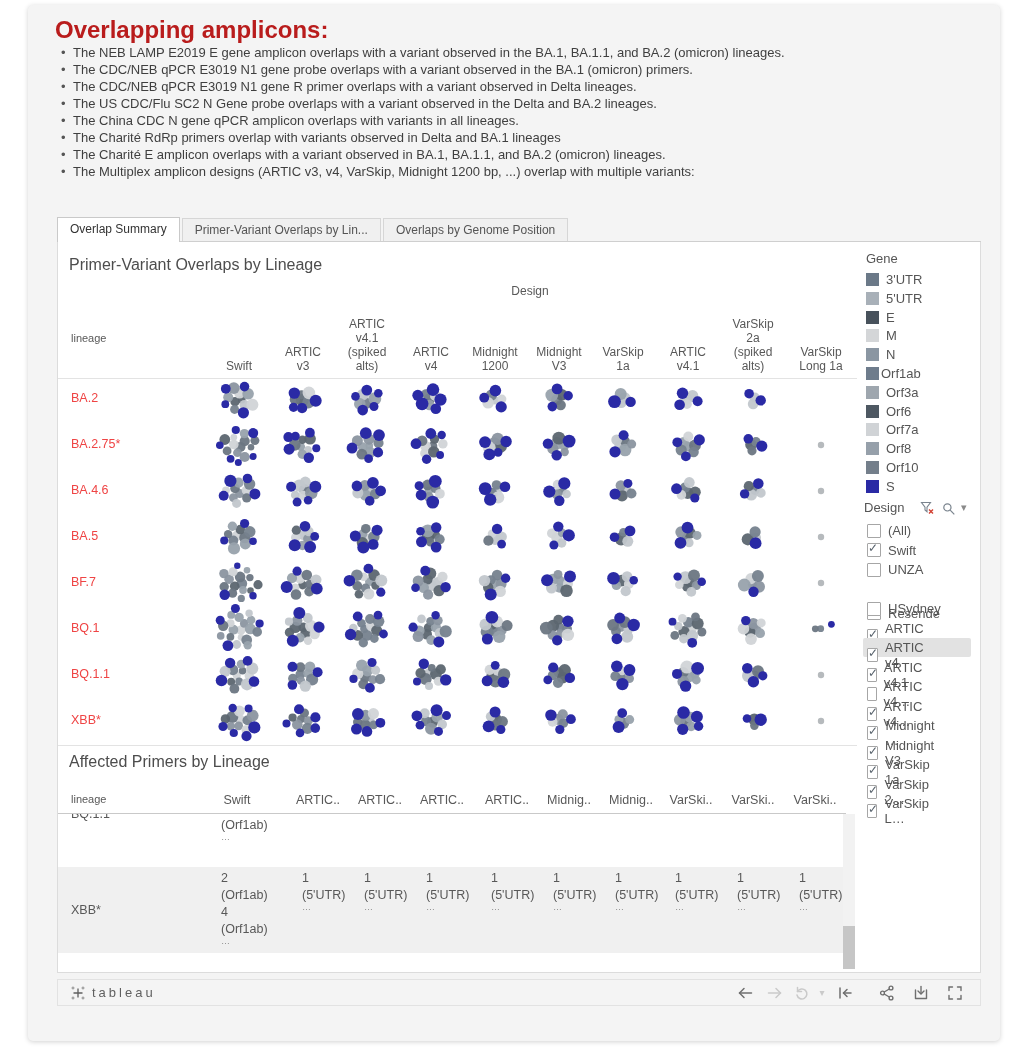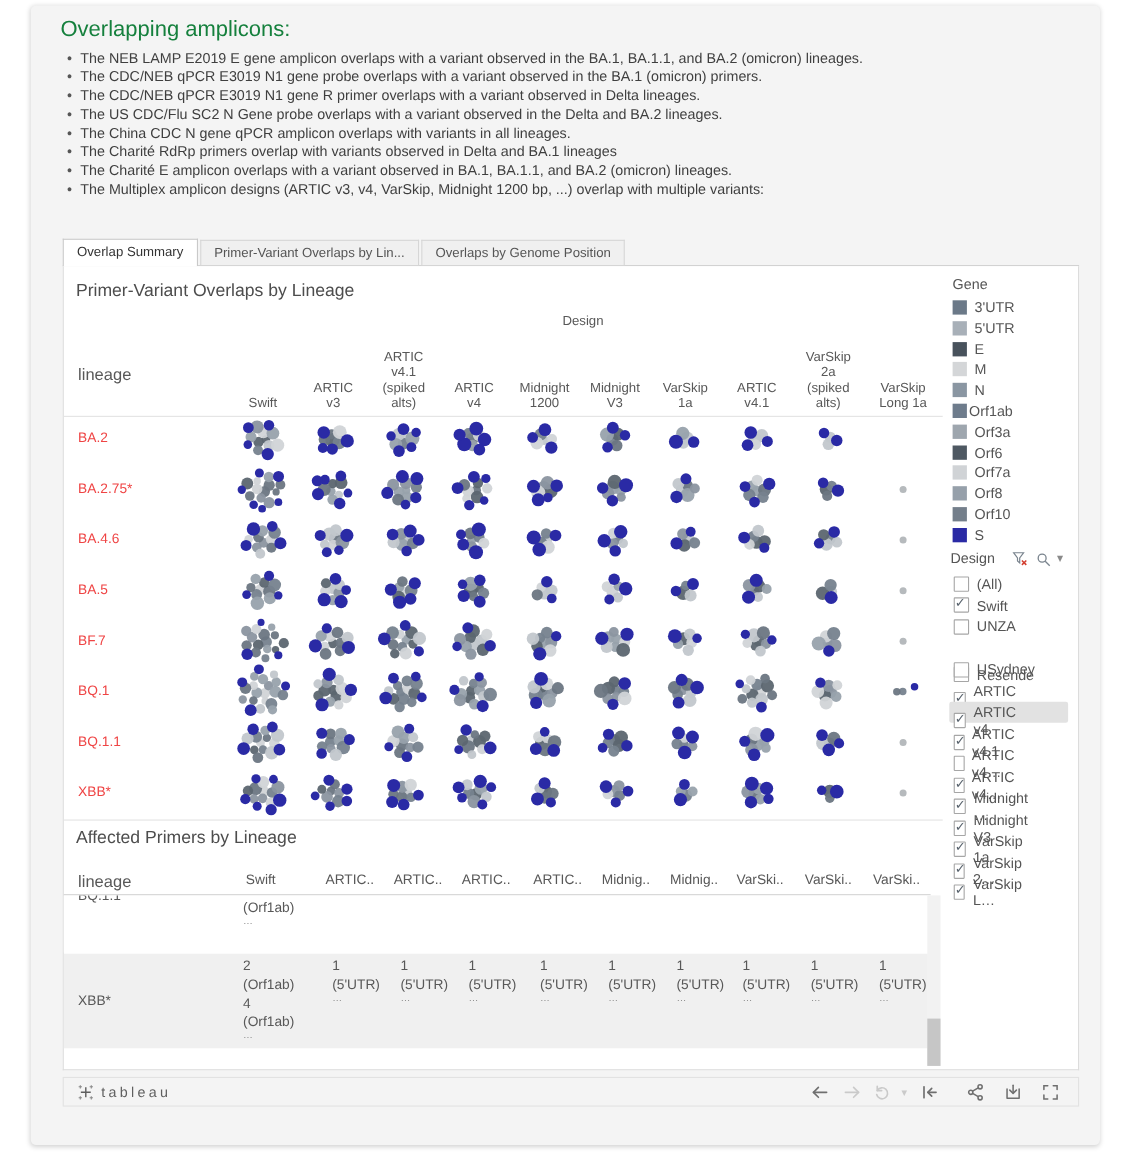--- a/index.html
+++ b/index.html
@@ -1,34 +1,34 @@
 <!DOCTYPE html>
 <html><head>
 <meta charset="utf-8">
 <style>
   html,body{margin:0;padding:0;background:#ffffff;width:1027px;height:1052px;overflow:hidden;
     font-family:"Liberation Sans", sans-serif;}
   .abs{position:absolute;}
   .card{left:28px;top:5px;width:972px;height:1036px;background:#f4f4f4;border-radius:5px;
     box-shadow:0 1px 5px rgba(0,0,0,.18);}
-  .page-title{left:55px;top:16px;font-size:20px;font-weight:normal;color:#15803d;}
+  .page-title{left:55px;top:16px;font-size:24px;font-weight:bold;color:#b91c1c;}
   .bullets{left:55px;top:44px;width:910px;margin:0;padding:0;list-style:none;}
   .bullets li{font-size:13px;color:#3f3f3f;line-height:17px;padding-left:18px;position:relative;}
   .bullets li:before{content:"•";position:absolute;left:6px;color:#555;}
   .tabbar{left:57px;top:219px;width:924px;height:22px;display:flex;align-items:flex-end;
     border-bottom:1px solid #cfcfcf;box-sizing:content-box;}
   .tab{font-size:12px;color:#555;background:#f0f0f0;border:1px solid #d6d6d6;border-bottom:none;
     padding:4px 12px 4px 12px;margin-right:2px;white-space:nowrap;cursor:pointer;}
   .tab.active{background:#fff;color:#333;border-color:#c9c9c9;position:relative;top:1px;padding-bottom:6px;}
   .viz{left:57px;top:242px;width:924px;height:731px;background:#fff;
     border-left:1px solid #dcdcdc;border-right:1px solid #dcdcdc;border-bottom:1px solid #dcdcdc;box-sizing:border-box;}
   .sheet-title{font-size:16px;color:#4d4d4d;}
   .hdr{font-size:12px;color:#585858;text-align:center;line-height:14px;}
   .rowlab{font-size:12.5px;color:#ef4444;}
-  .axis-label{font-size:15px;color:#585858;}
+  .axis-label{font-size:11px;color:#585858;}
   .cellgrid{font-size:12.5px;color:#585858;line-height:17px;}
   .trunc{font-size:9px;color:#8a8a8a;letter-spacing:1px;line-height:7px;}
   .legend-title{font-size:13px;color:#555;}
   .legend-item-label{font-size:13px;color:#555;}
   .sq{width:13px;height:13px;display:inline-block;}
   .cb{width:12px;height:12px;border:1px solid #a6a6a6;background:#fff;display:inline-block;
     position:relative;border-radius:1px;}
   .cb .tick{position:absolute;left:0px;top:-3px;font-size:12px;color:#5a646e;}
   .flt-item-label{font-size:13px;color:#555;margin-left:7px;}
   .toolbar{left:57px;top:979px;width:924px;height:27px;background:#f4f4f4;border:1px solid #e2e2e2;

